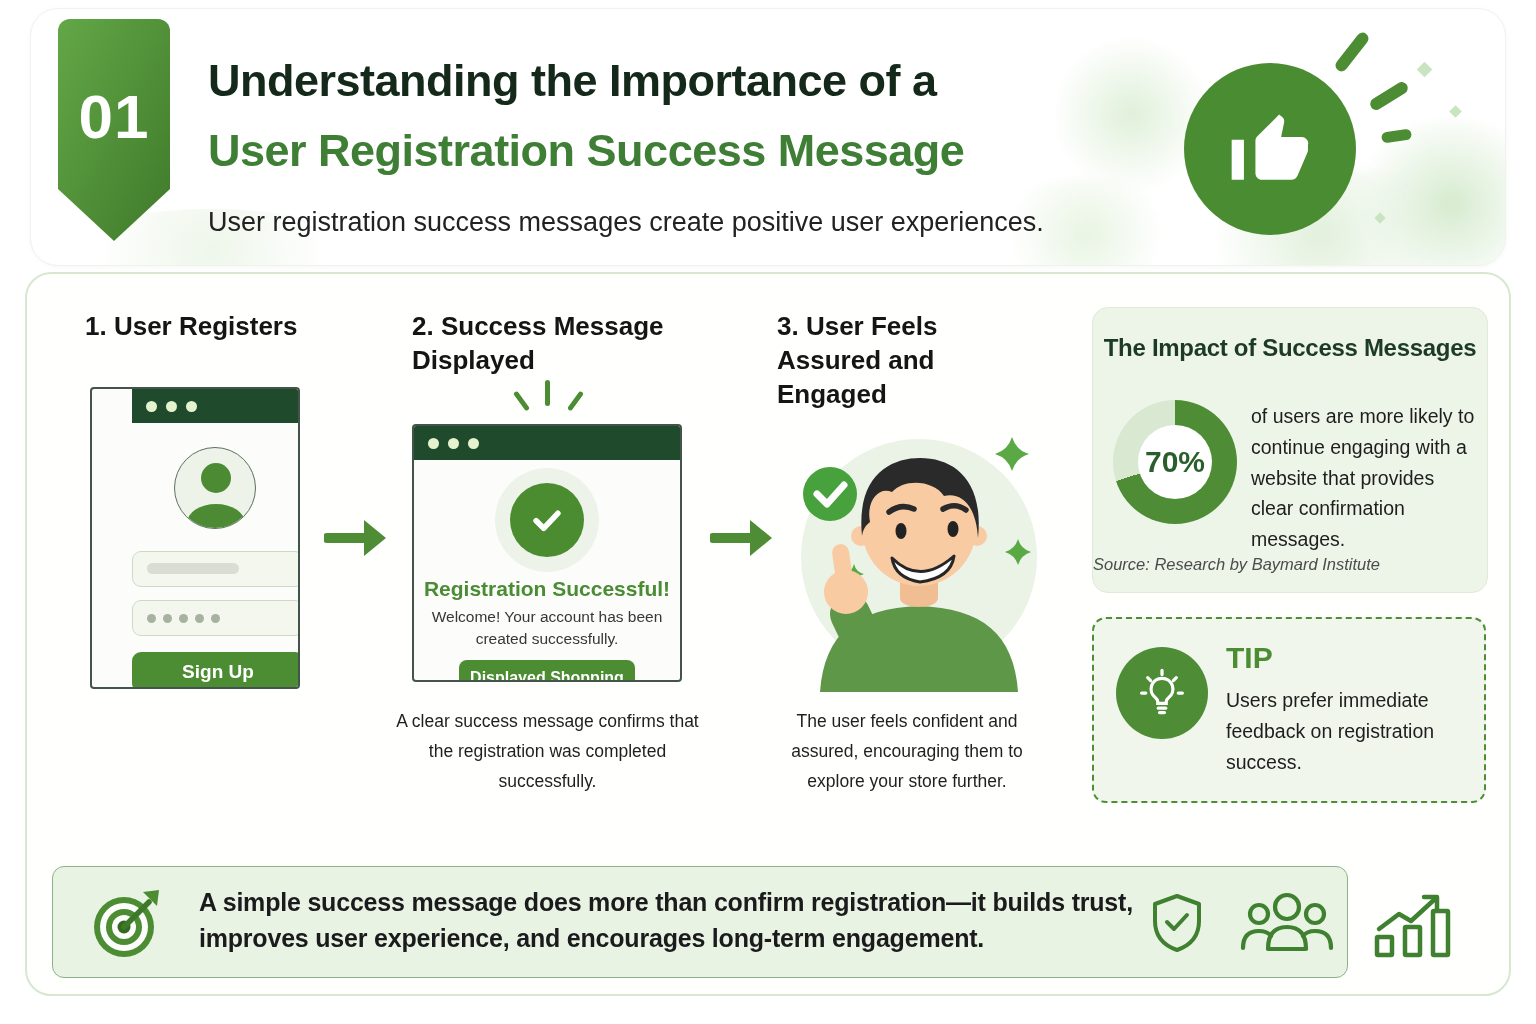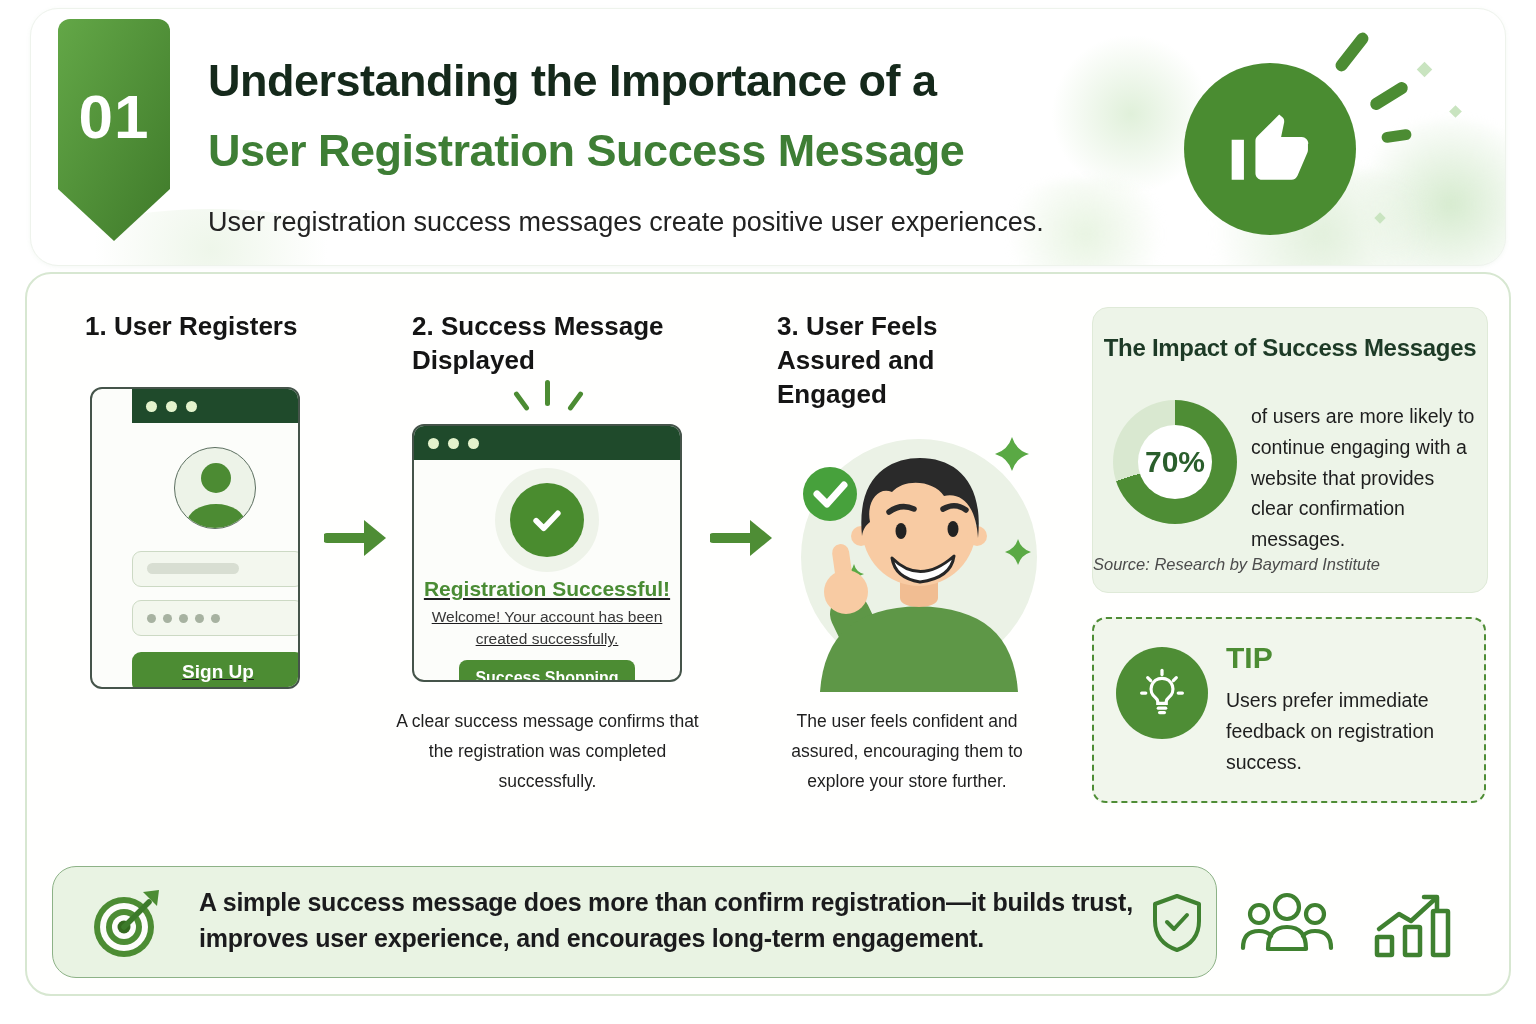--- a/index.html
+++ b/index.html
@@ -39,21 +39,21 @@
   .step-heading{font-size:26px;line-height:1.3;font-weight:800;color:#151515;text-align:left;}
   .h-step1{left:58px;top:36px;width:225px;}
   .h-step2{left:385px;top:36px;width:270px;}
   .h-step3{left:750px;top:36px;width:260px;}
   .caption{font-size:17.5px;line-height:1.72;color:#1f1f1f;text-align:center;}
   .cap1{left:55px;top:432px;width:230px;}
   .cap2{left:363px;top:432px;width:315px;}
   .cap3{left:745px;top:432px;width:270px;}
 
   
-  .browser{background:#fcfdfa;border:2px solid #45544a;border-radius:12px;overflow:hidden;text-decoration:underline;}
+  .browser{background:#fcfdfa;border:2px solid #45544a;border-radius:4px;overflow:hidden;}
   .browser-bar{height:34px;background:var(--accent-dark);display:flex;align-items:center;gap:9px;padding-left:14px;}
   .win-dot{width:11px;height:11px;border-radius:50%;background:#e4f3cd;}
   .browser1{left:63px;top:113px;width:210px;height:302px;padding-left:40px;}
   .avatar{margin:24px auto 0;width:82px;height:82px;border-radius:50%;background:#edf3e8;
     border:1.5px solid #5c6f60;position:relative;overflow:hidden;}
   .avatar-head{position:absolute;left:26px;top:15px;width:30px;height:30px;border-radius:50%;background:#4c8b33;}
   .avatar-body{position:absolute;left:12px;bottom:-14px;width:58px;height:38px;border-radius:50% 50% 0 0;background:#4c8b33;}
   .field{margin:0 auto;width:172px;height:36px;background:#f3f7ee;border:1.5px solid #ccd9c4;border-radius:9px;}
   .field1{margin-top:22px;}
   .field-bar{width:92px;height:11px;border-radius:6px;background:#d8ded2;margin:11px 0 0 14px;}
@@ -90,22 +90,22 @@
 
   
   .tip{left:1065px;top:343px;width:394px;height:186px;background:var(--tip-bg);
     border:2.5px dashed #4e8d35;border-radius:14px;}
   .bulb-circle{position:absolute;left:22px;top:28px;width:92px;height:92px;border-radius:50%;
     background:#4e8d35;display:flex;align-items:center;justify-content:center;}
   .tip-label{position:absolute;left:132px;top:22px;font-size:30px;font-weight:800;color:var(--accent);}
   .tip-text{position:absolute;left:132px;top:66px;width:250px;font-size:19.5px;line-height:1.58;color:#1e1e1e;}
 
   
-  .footer{left:25px;top:592px;width:1165px;height:112px;background:var(--footer-bg);
-    border:1.5px solid #8db287;border-radius:24px;}
+  .footer{left:25px;top:592px;width:1296px;height:112px;background:var(--footer-bg);
+    border:1.5px solid #8db287;border-radius:12px;}
   .target-wrap{position:absolute;left:38px;top:20px;width:72px;height:72px;}
   .footer-text{position:absolute;left:146px;top:17px;width:950px;font-size:25px;font-weight:800;
     line-height:1.44;color:#1b1b1d;letter-spacing:-.2px;}
   .icon-shield{position:absolute;left:1092px;top:24px;}
   .icon-people{position:absolute;left:1186px;top:24px;}
   .icon-chart{position:absolute;left:1318px;top:22px;}
 </style>
 </head>
 <body>
 
@@ -196,21 +196,21 @@
       </div>
       <div class="halo">
         <div class="check-circle">
           <svg width="40" height="40" viewBox="0 0 24 24">
             <path d="M5.5 12.5 L10 17 L18.5 8" stroke="#fff" stroke-width="3.4" fill="none" stroke-linecap="round" stroke-linejoin="round"></path>
           </svg>
         </div>
       </div>
       <div class="modal-title">Registration Successful!</div>
       <div class="modal-body">Welcome! Your account has been created successfully.</div>
-      <button class="modal-btn">Success Shopping</button>
+      <button class="modal-btn">Displayed Shopping</button>
     </div>
 
     <div class="abs arrow2">
       <svg width="64" height="42" viewBox="0 0 64 42">
         <path d="M3 21 H40" stroke="#4e8d35" stroke-width="10" stroke-linecap="round" fill="none"></path>
         <polygon points="40,3 62,21 40,39" fill="#4e8d35"></polygon>
       </svg>
     </div>
 
     <div class="abs illo3">

